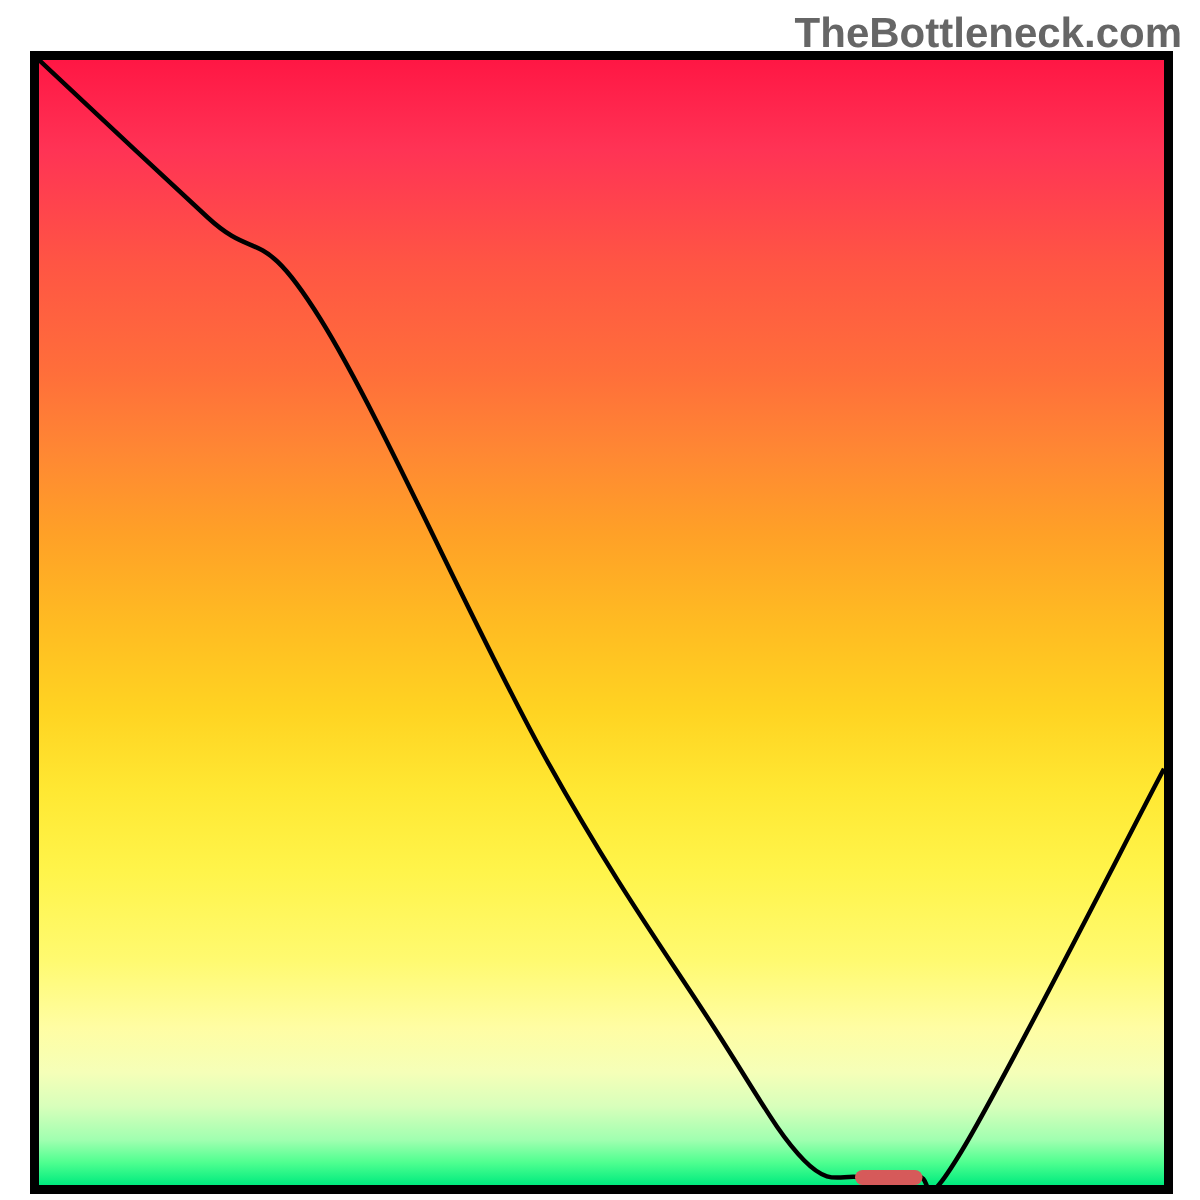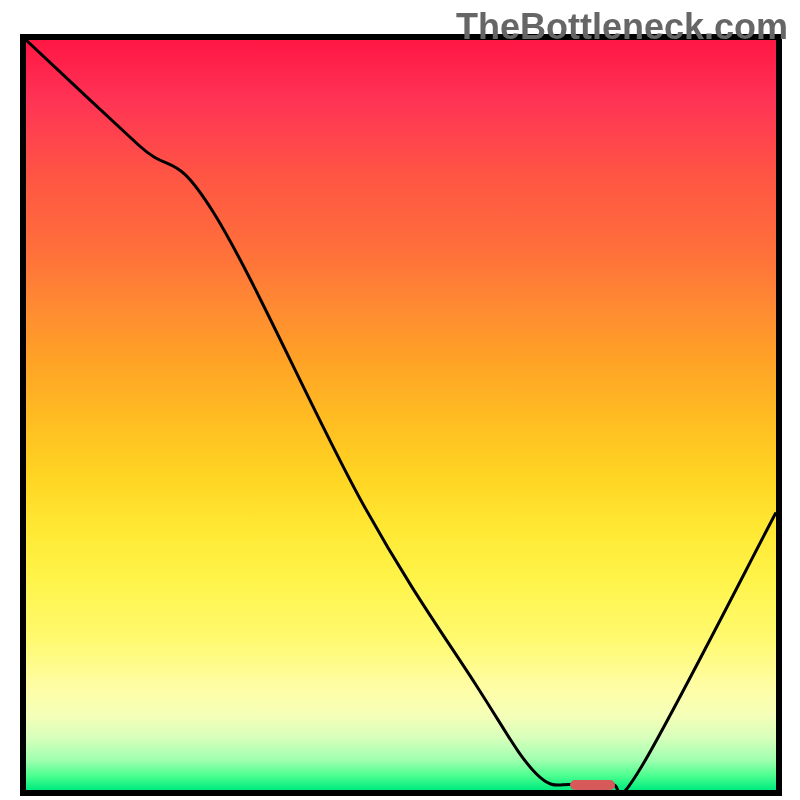--- a/index.html
+++ b/index.html
@@ -13,21 +13,21 @@
   .container {
     width: 800px;
     height: 800px;
     position: relative;
     background: #fff;
   }
   .watermark {
     position: absolute;
     top: 6px;
     right: 12px;
-    font-size: 36px;
+    font-size: 28px;
     font-weight: bold;
     color: #666;
     z-index: 10;
   }
   .plot-area {
     position: absolute;
     left: 20px;
     top: 34px;
     width: 762px;
     height: 762px;

